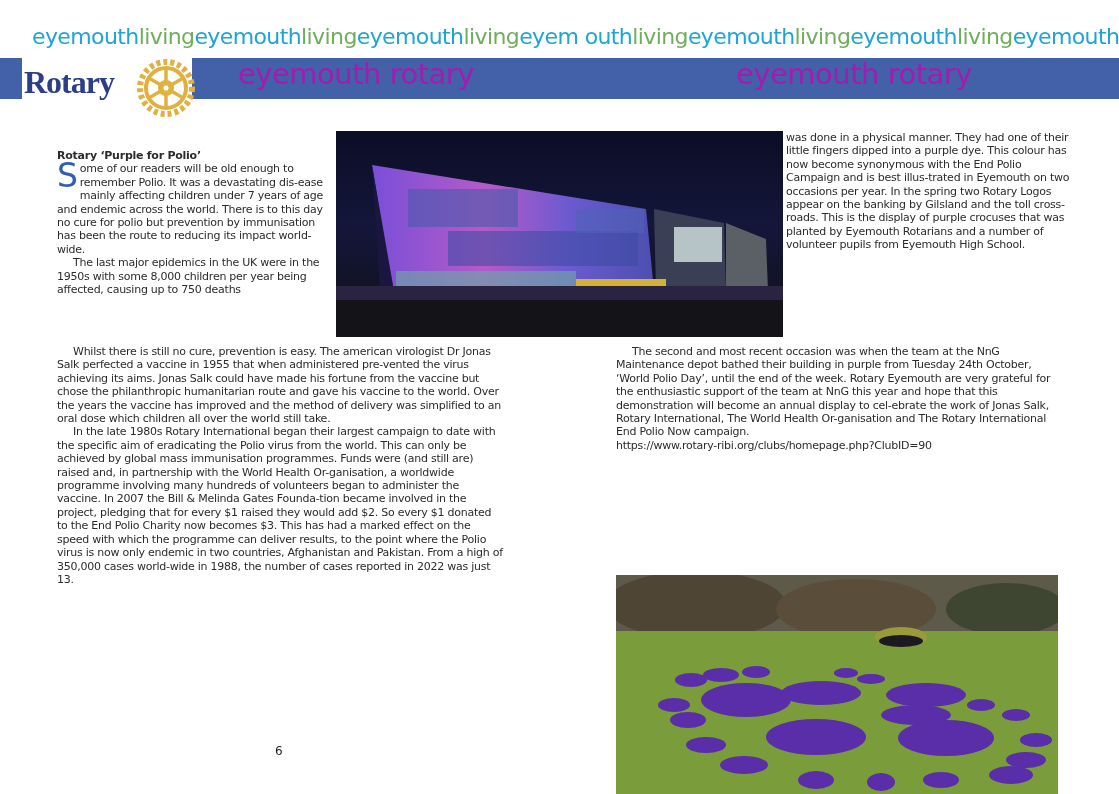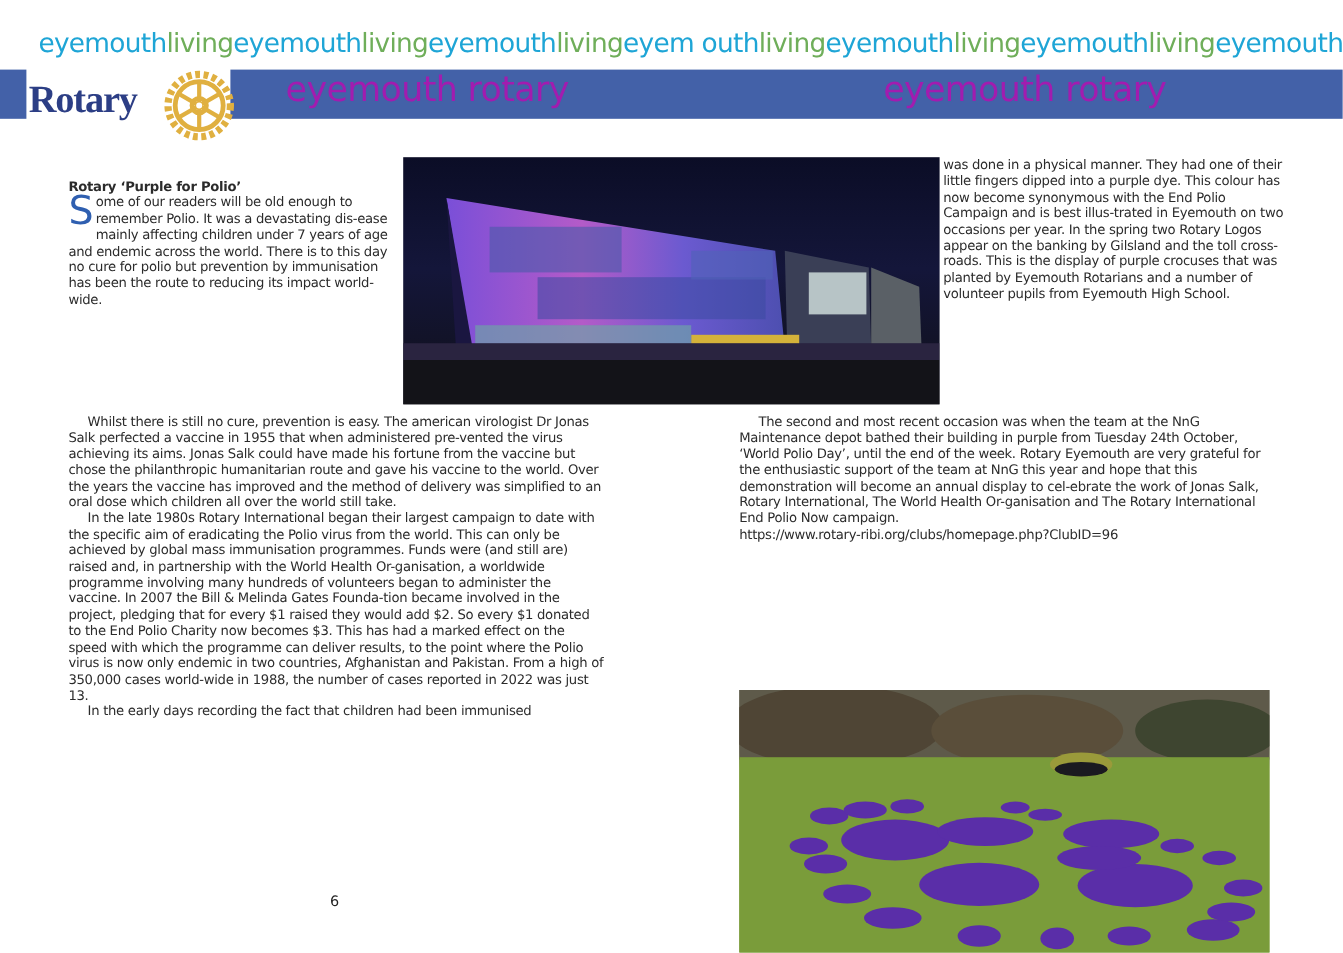--- a/index.html
+++ b/index.html
@@ -74,26 +74,26 @@
     </g>
   </g>
   <circle cx="32" cy="32" r="2.5" fill="#ffffff"></circle>
 </svg>
 <div class="bar-title" style="left:238px;">eyemouth rotary</div>
 <div class="bar-title" style="left:736px;">eyemouth rotary</div>
 
 <div class="txt" style="left:57px; top:149px; width:272px;">
   <p class="heading">Rotary ‘Purple for Polio’</p>
   <p><span class="dropcap">S</span><span>ome of our readers will be old enough to remember Polio. It was a devastating dis-ease mainly affecting children under 7 years of age and endemic across the world. There is to this day no cure for polio but prevention by immunisation has been the route to reducing its impact world-wide.</span></p>
+  <p class="ind">The last major epidemics in the UK were in the 1950s with some 8,000 children per year being affected, causing up to 750 deaths</p>
 </div>
 
 <div class="txt" style="left:57px; top:345px; width:447px;">
   <p class="ind">Whilst there is still no cure, prevention is easy. The american virologist Dr Jonas Salk perfected a vaccine in 1955 that when administered pre-vented the virus achieving its aims. Jonas Salk could have made his fortune from the vaccine but chose the philanthropic humanitarian route and gave his vaccine to the world. Over the years the vaccine has improved and the method of delivery was simplified to an oral dose which children all over the world still take.</p>
   <p class="ind">In the late 1980s Rotary International began their largest campaign to date with the specific aim of eradicating the Polio virus from the world. This can only be achieved by global mass immunisation programmes. Funds were (and still are) raised and, in partnership with the World Health Or-ganisation, a worldwide programme involving many hundreds of volunteers began to administer the vaccine. In 2007 the Bill &amp; Melinda Gates Founda-tion became involved in the project, pledging that for every $1 raised they would add $2. So every $1 donated to the End Polio Charity now becomes $3. This has had a marked effect on the speed with which the programme can deliver results, to the point where the Polio virus is now only endemic in two countries, Afghanistan and Pakistan. From a high of 350,000 cases world-wide in 1988, the number of cases reported in 2022 was just 13.</p>
-  <p class="ind">In the early days recording the fact that children had been immunised</p>
 </div>
 
 <div class="photo-night">
   <svg width="447" height="206" viewBox="0 0 447 206">
     <defs>
       <linearGradient id="pg" x1="0" x2="1" y1="0" y2="0">
         <stop offset="0" stop-color="#7a4fd8"></stop>
         <stop offset="0.4" stop-color="#b45bc8"></stop>
         <stop offset="0.7" stop-color="#6b5ad0"></stop>
         <stop offset="1" stop-color="#4d4fb0"></stop>
@@ -113,21 +113,21 @@
     <rect x="0" y="169" width="447" height="37" fill="#131318"></rect>
   </svg>
 </div>
 
 <div class="txt" style="left:786px; top:131px; width:290px;">
   <p>was done in a physical manner. They had one of their little fingers dipped into a purple dye. This colour has now become synonymous with the End Polio Campaign and is best illus-trated in Eyemouth on two occasions per year. In the spring two Rotary Logos appear on the banking by Gilsland and the toll cross-roads. This is the display of purple crocuses that was planted by Eyemouth Rotarians and a number of volunteer pupils from Eyemouth High School.</p>
 </div>
 
 <div class="txt" style="left:616px; top:345px; width:446px;">
   <p class="ind">The second and most recent occasion was when the team at the NnG Maintenance depot bathed their building in purple from Tuesday 24th October, ‘World Polio Day’, until the end of the week. Rotary Eyemouth are very grateful for the enthusiastic support of the team at NnG this year and hope that this demonstration will become an annual display to cel-ebrate the work of Jonas Salk, Rotary International, The World Health Or-ganisation and The Rotary International End Polio Now campaign.</p>
-  <p>https://www.rotary-ribi.org/clubs/homepage.php?ClubID=96</p>
+  <p>https://www.rotary-ribi.org/clubs/homepage.php?ClubID=90</p>
 </div>
 
 <div class="photo-crocus">
   <svg width="442" height="219" viewBox="0 0 442 219">
     <rect x="0" y="0" width="442" height="58" fill="#5e5a4a"></rect>
     <ellipse cx="80" cy="30" rx="90" ry="34" fill="#4f4535"></ellipse>
     <ellipse cx="240" cy="34" rx="80" ry="30" fill="#5a4e3a"></ellipse>
     <ellipse cx="390" cy="34" rx="60" ry="26" fill="#3e4530"></ellipse>
     <rect x="0" y="56" width="442" height="163" fill="#7a9c3a"></rect>
     <ellipse cx="285" cy="62" rx="26" ry="10" fill="#9a9a3a"></ellipse>

